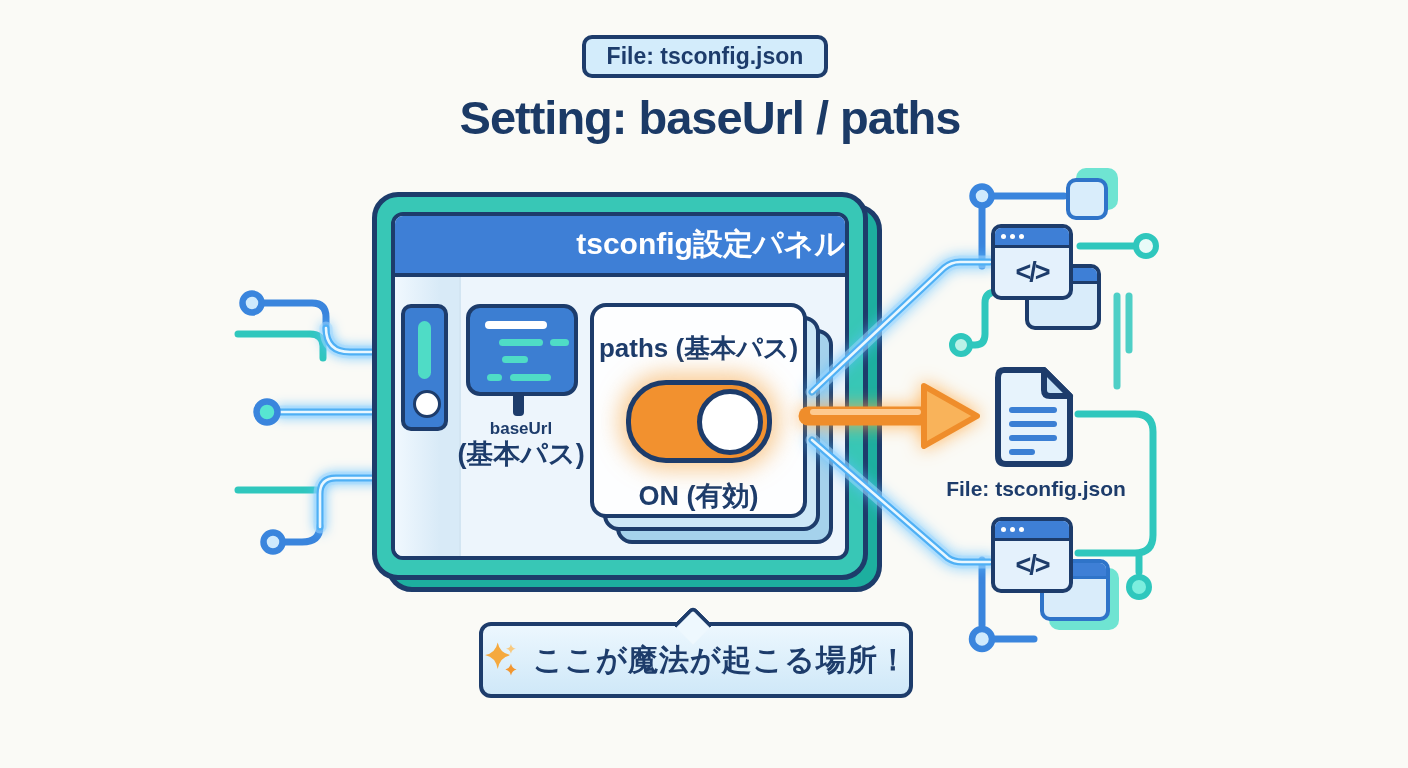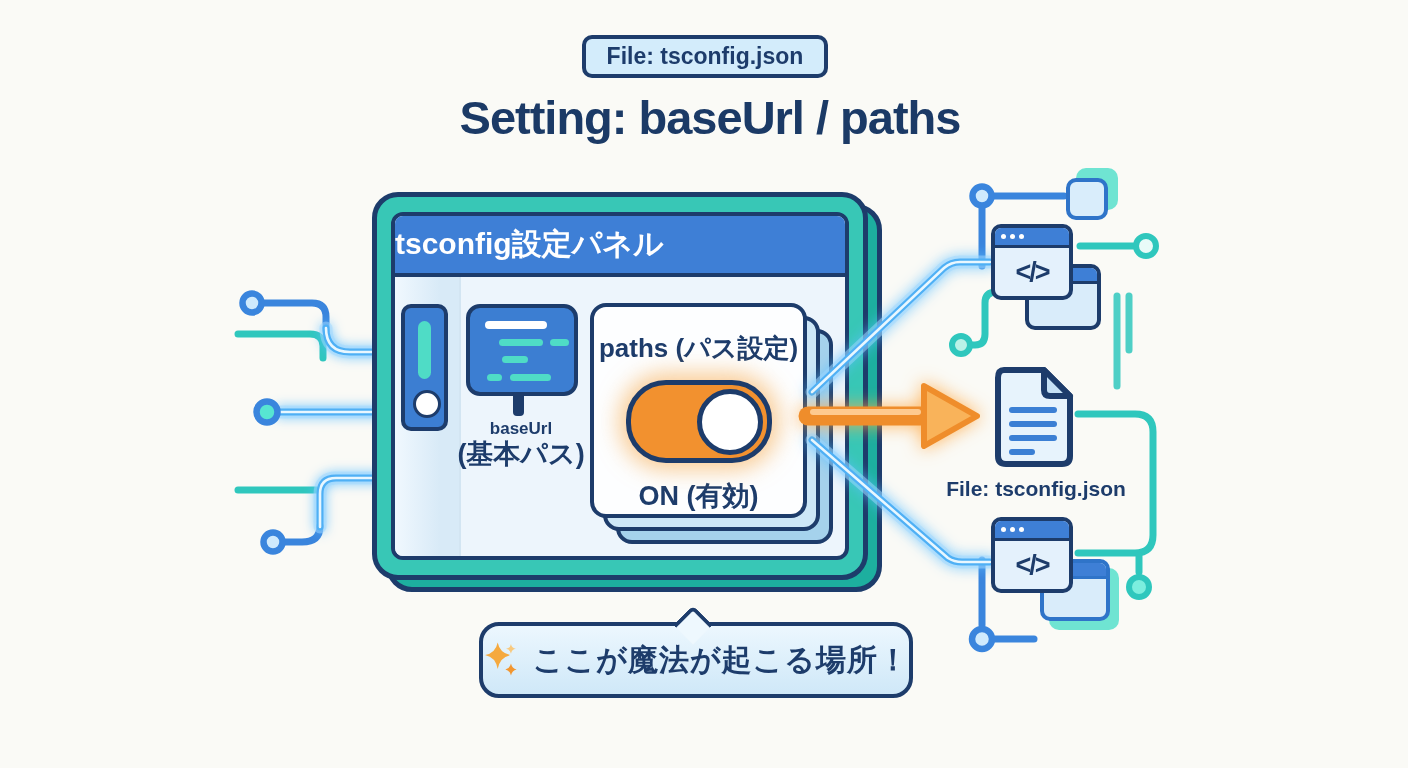--- a/index.html
+++ b/index.html
@@ -23,21 +23,21 @@
   }
 
   
   .panel-shadow{left:386px;top:204px;width:496px;height:388px;background:#1daf9f;
     border:5px solid #1d3c6b;border-radius:26px;}
   .panel-frame{left:372px;top:192px;width:496px;height:388px;background:#38c7b6;
     border:5px solid #1d3c6b;border-radius:26px;}
   .panel-window{left:391px;top:212px;width:458px;height:348px;border:4px solid #1d3c6b;
     border-radius:12px;background:#edf5fc;overflow:hidden;}
   .panel-header{height:57px;background:#3e7fd6;border-bottom:4px solid #1d3c6b;
-    display:flex;align-items:center;justify-content:flex-start;
+    display:flex;align-items:center;justify-content:flex-end;
     color:#fff;font-size:30px;font-weight:bold;}
   .sidebar-strip{position:absolute;left:0;top:61px;width:64px;height:287px;
     background:linear-gradient(90deg,#f0f8fe 0%,#d8eaf7 70%);border-right:2px solid #d3e5f2;}
 
   .sidebar-widget{left:401px;top:304px;width:47px;height:127px;background:#3c7ed2;
     border:4px solid #1d3c6b;border-radius:10px;}
   .sidebar-pill{position:absolute;left:13px;top:13px;width:13px;height:58px;background:#4fdcc6;border-radius:7px;}
   .sidebar-dot{position:absolute;left:8px;top:82px;width:22px;height:22px;background:#fff;
     border:3px solid #1d3c6b;border-radius:50%;}
 
@@ -74,21 +74,21 @@
   .win .bar.slim{height:13px;}
   .win .dot{width:5px;height:5px;border-radius:50%;background:#fff;}
   .win .glyph{display:flex;align-items:center;justify-content:center;height:calc(100% - 20px);
     font-weight:bold;font-size:27px;letter-spacing:-2px;color:#1d3c6b;}
   .win.blueborder{border-color:#2f74c9;}
   .win.blueborder .bar{border-bottom-color:#2f74c9;}
 
   .doc-label{left:941px;top:477px;width:190px;text-align:center;font-size:21px;font-weight:bold;white-space:nowrap;}
 
   
-  .bubble{left:479px;top:622px;width:434px;height:76px;border:4px solid #1d3c6b;border-radius:20px;
+  .bubble{left:479px;top:622px;width:434px;height:76px;border:4px solid #1d3c6b;border-radius:12px;
     background:linear-gradient(180deg,#ecf7fe 0%,#cfe8f8 100%);
     display:flex;align-items:center;gap:12px;}
   .bubble::before{content:"";position:absolute;top:-15px;left:196px;width:24px;height:24px;
     background:#eef8fe;border-left:4px solid #1d3c6b;border-top:4px solid #1d3c6b;
     transform:rotate(45deg);border-top-left-radius:6px;}
   .bubble-text{font-size:30px;font-weight:bold;letter-spacing:1px;white-space:nowrap;}
 
   
   .pl{fill:none;stroke:#3a85dd;stroke-width:7;stroke-linecap:round;stroke-linejoin:round;}
   .tl{fill:none;stroke:#2fc7bd;stroke-width:7;stroke-linecap:round;stroke-linejoin:round;}
@@ -177,21 +177,21 @@
   <div class="abs codeblock-stem z4"></div>
 
   <div class="abs baseurl-label z4">
     <div class="l1">baseUrl</div>
     <div class="l2">(基本パス)</div>
   </div>
 
   <div class="abs card-l2 z3"></div>
   <div class="abs card-l1 z3"></div>
   <div class="abs card z4">
-    <div class="card-title">paths (パス設定)</div>
+    <div class="card-title">paths (基本パス)</div>
     <div class="toggle">
       <div class="knob"></div>
     </div>
     <div class="card-status">ON (有効)</div>
   </div>
 
   <svg class="abs z6" width="1408" height="768" viewBox="0 0 1408 768" style="pointer-events:none">
     <defs>
       <path id="d1" d="M 812 392 L 944 268 Q 951 262 960 262 H 990"></path>
       <path id="d2" d="M 812 440 L 948 558 Q 954 562 962 562 H 990"></path>

